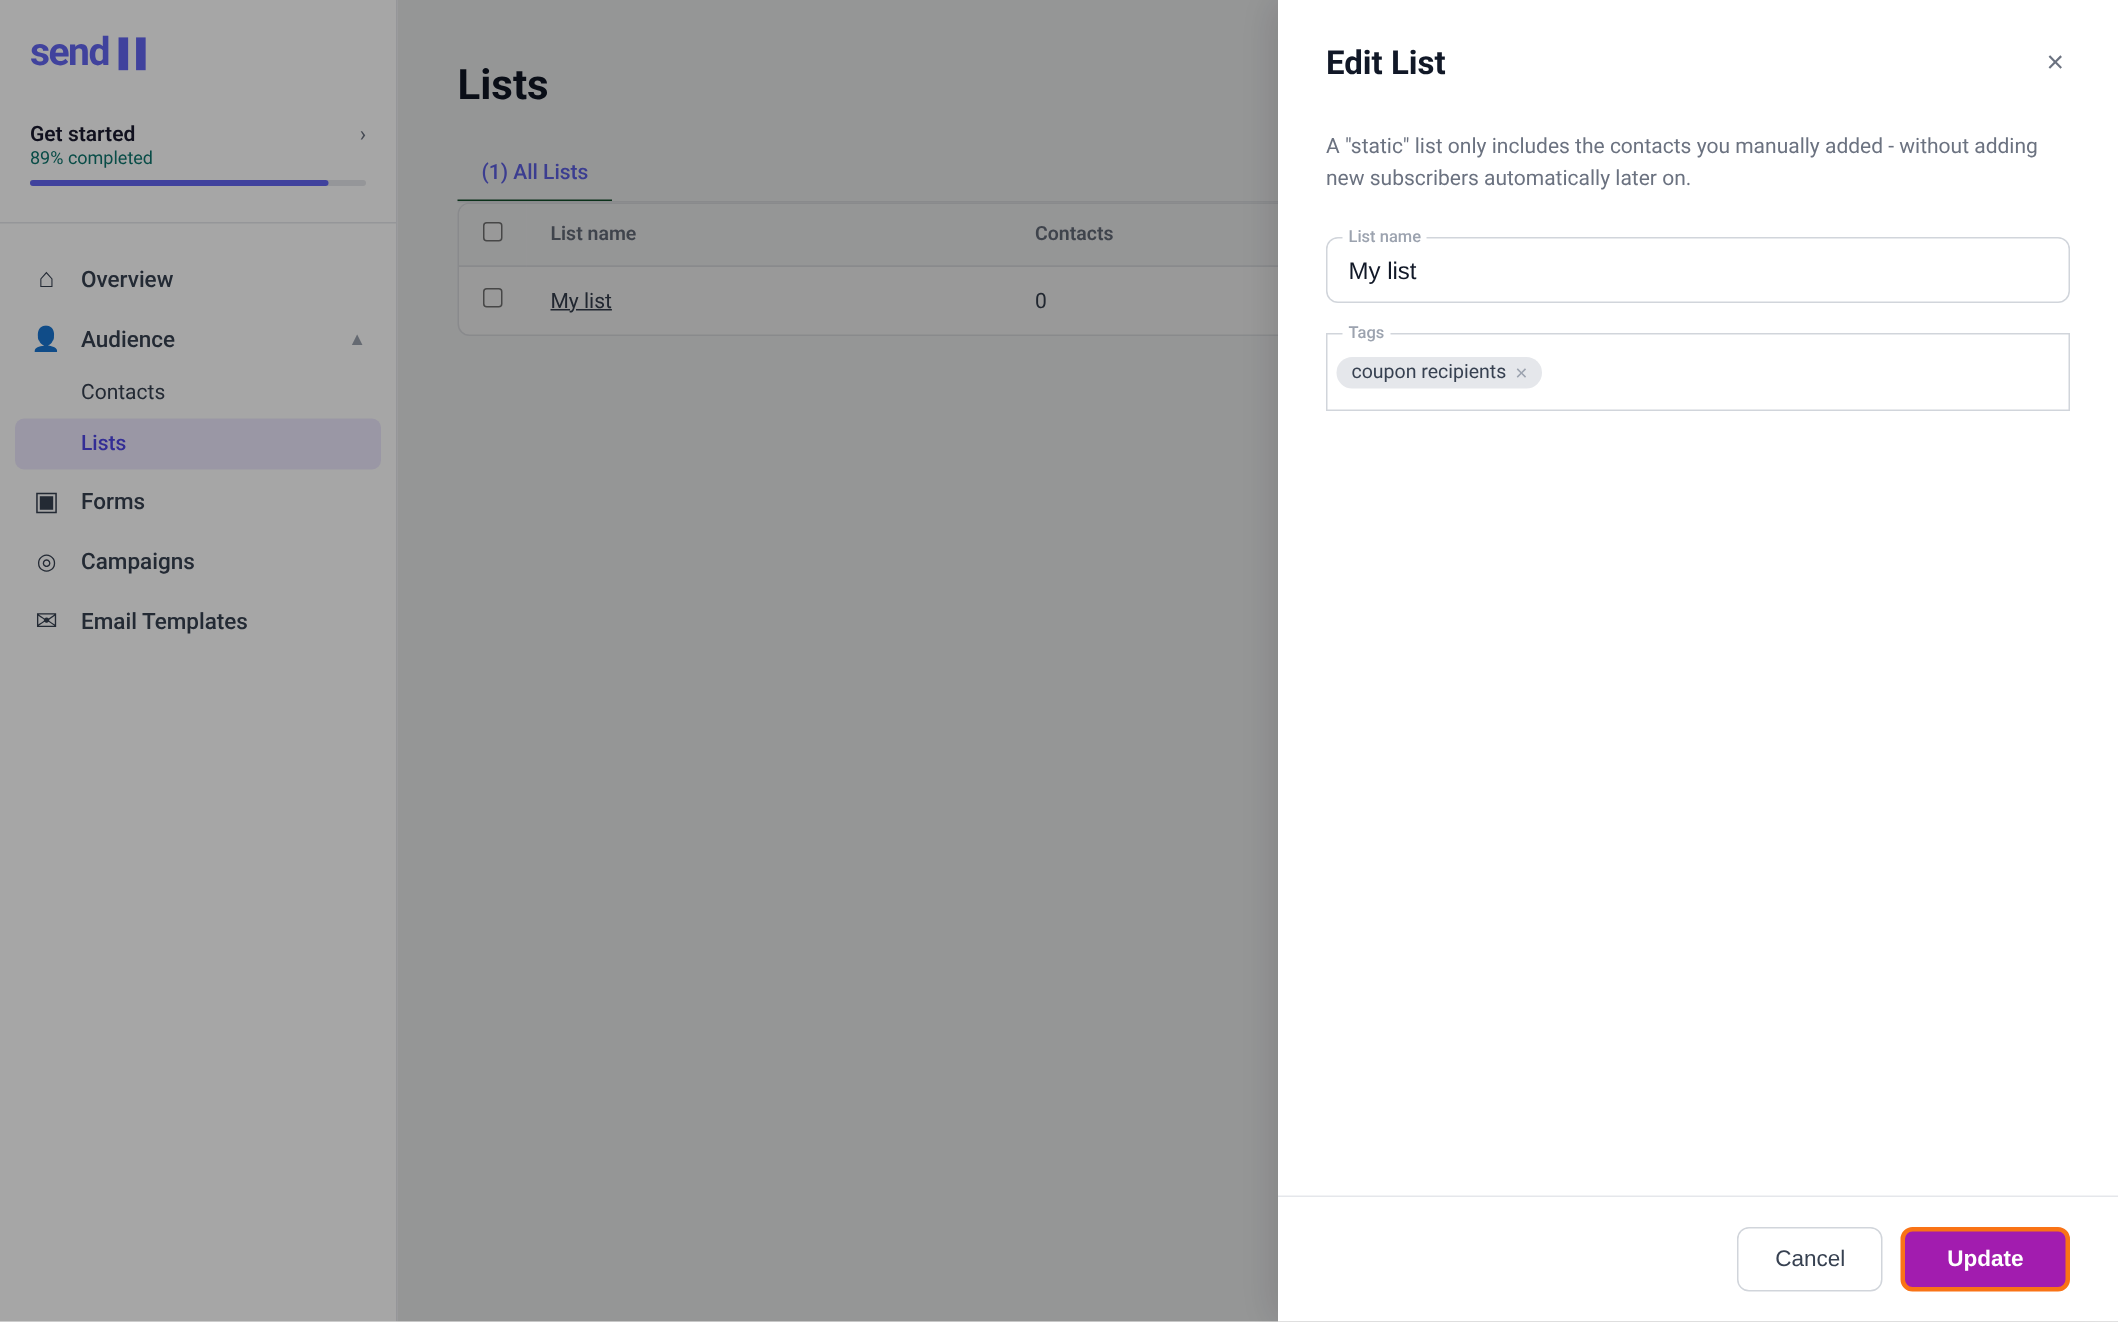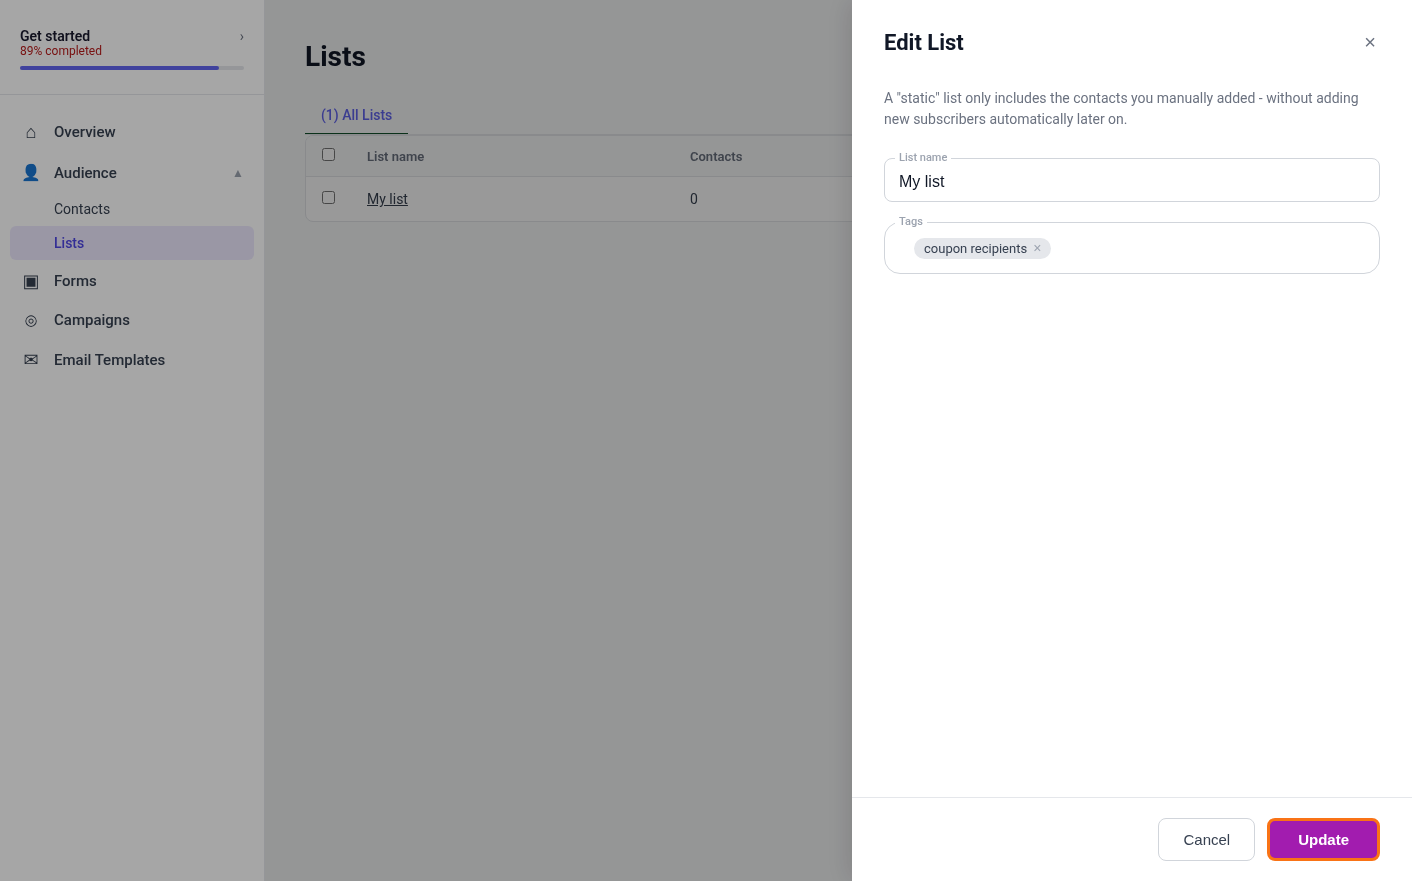--- a/index.html
+++ b/index.html
@@ -38,21 +38,21 @@
       font-size: 14px;
       font-weight: 600;
       color: #1a1a2e;
     }
     .get-started-arrow {
       color: #6b7280;
       font-size: 14px;
     }
     .get-started-subtitle {
       font-size: 12px;
-      color: #b91c1c;
+      color: #0f766e;
       margin-bottom: 8px;
     }
     .progress-bar-bg {
       height: 4px;
       background: #e5e7eb;
       border-radius: 2px;
       width: 100%;
     }
     .progress-bar-fill {
       height: 4px;
@@ -254,22 +254,22 @@
       outline: none;
       font-size: 16px;
       color: #111827;
       background: transparent;
       padding-top: 4px;
     }
 
     
     .tags-field {
       border: 1px solid #d1d5db;
-      border-radius: 16px;
-      padding: 10px 29px;
+      border-radius: 0;
+      padding: 10px 6px;
       position: relative;
       display: flex;
       align-items: center;
       flex-wrap: wrap;
       gap: 8px;
       min-height: 52px;
     }
     .tags-label {
       font-size: 11px;
       color: #9ca3af;
@@ -336,20 +336,23 @@
       color: #ffffff;
       font-size: 15px;
       font-weight: 600;
       cursor: pointer;
     }
   </style>
 </head>
 <body>
 
 <div class="sidebar">
+  <div class="sidebar-logo">
+    <span>send</span><span style="font-size:18px;vertical-align:middle;color:#6366f1;">▐▐</span>
+  </div>
 
   <div class="get-started">
     <div class="get-started-header">
       <span class="get-started-title">Get started</span>
       <span class="get-started-arrow">›</span>
     </div>
     <div class="get-started-subtitle">89%  completed</div>
     <div class="progress-bar-bg">
       <div class="progress-bar-fill" style="width:89%"></div>
     </div>

